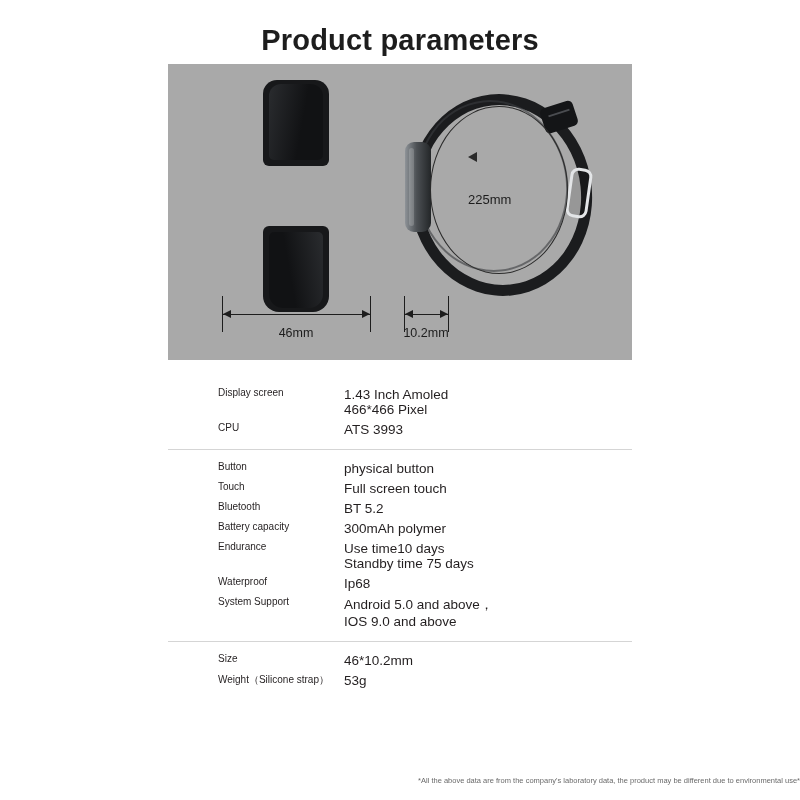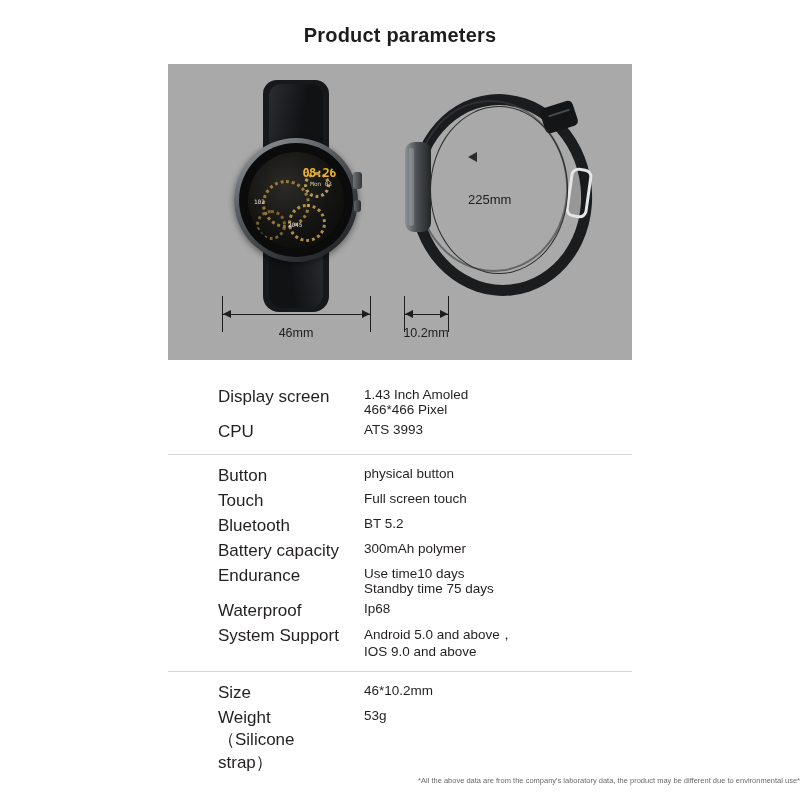--- a/index.html
+++ b/index.html
@@ -15,21 +15,21 @@
     overflow: hidden;
   }
   .page {
     position: relative;
     width: 800px;
     height: 800px;
     box-sizing: border-box;
   }
   .title {
     text-align: center;
-    font-size: 20px;
+    font-size: 29px;
     font-weight: bold;
     letter-spacing: 0.2px;
     padding-top: 24px;
     color: #1d1d1d;
   }
 
   
   .panel {
     position: absolute;
     left: 168px;
@@ -327,27 +327,26 @@
   .spec-row {
     display: flex;
     align-items: flex-start;
     padding: 2.5px 0;
   }
   .spec-label {
     width: 176px;
     flex: 0 0 176px;
     padding-left: 50px;
     box-sizing: border-box;
-    font-size: 17px;
+    font-size: 10px;
     color: #231f20;
   }
   .spec-value {
     font-size: 13.5px;
     color: #231f20;
-    margin-left: 20px;
   }
   .spec-value .sub {
     display: block;
   }
 
   .footnote {
     position: absolute;
     left: 0;
     right: 0;
     top: 776px;
@@ -361,36 +360,20 @@
 
 <div class="page">
 
   <div class="title">Product parameters</div>
 
   <div class="panel">
 
     <div class="watch-left">
       <div class="strap-top"></div>
       <div class="strap-bottom"></div>
-      <div class="case">
-        <div class="crown"></div>
-        <div class="crown2"></div>
-        <div class="bezel">
-          <div class="screen">
-            <div class="gear g1"></div>
-            <div class="gear g2"></div>
-            <div class="gear g3"></div>
-            <div class="gear g4"></div>
-            <div class="watch-time">08:26</div>
-            <div class="watch-date">Mon 03</div>
-            <div class="watch-metric-1">102</div>
-            <div class="watch-metric-2">2045</div>
-          </div>
-        </div>
-      </div>
     </div>
 
     <div class="dim" style="left:54px; top:250px; width:148px;"></div>
     <div class="tick" style="left:54px; top:232px; height:36px;"></div>
     <div class="tick" style="left:202px; top:232px; height:36px;"></div>
     <div class="arrow-l" style="left:55px; top:246px;"></div>
     <div class="arrow-r" style="left:194px; top:246px;"></div>
     <div class="dim-label" style="left:78px; top:262px; width:100px;">46mm</div>
 
     <div class="watch-right">

